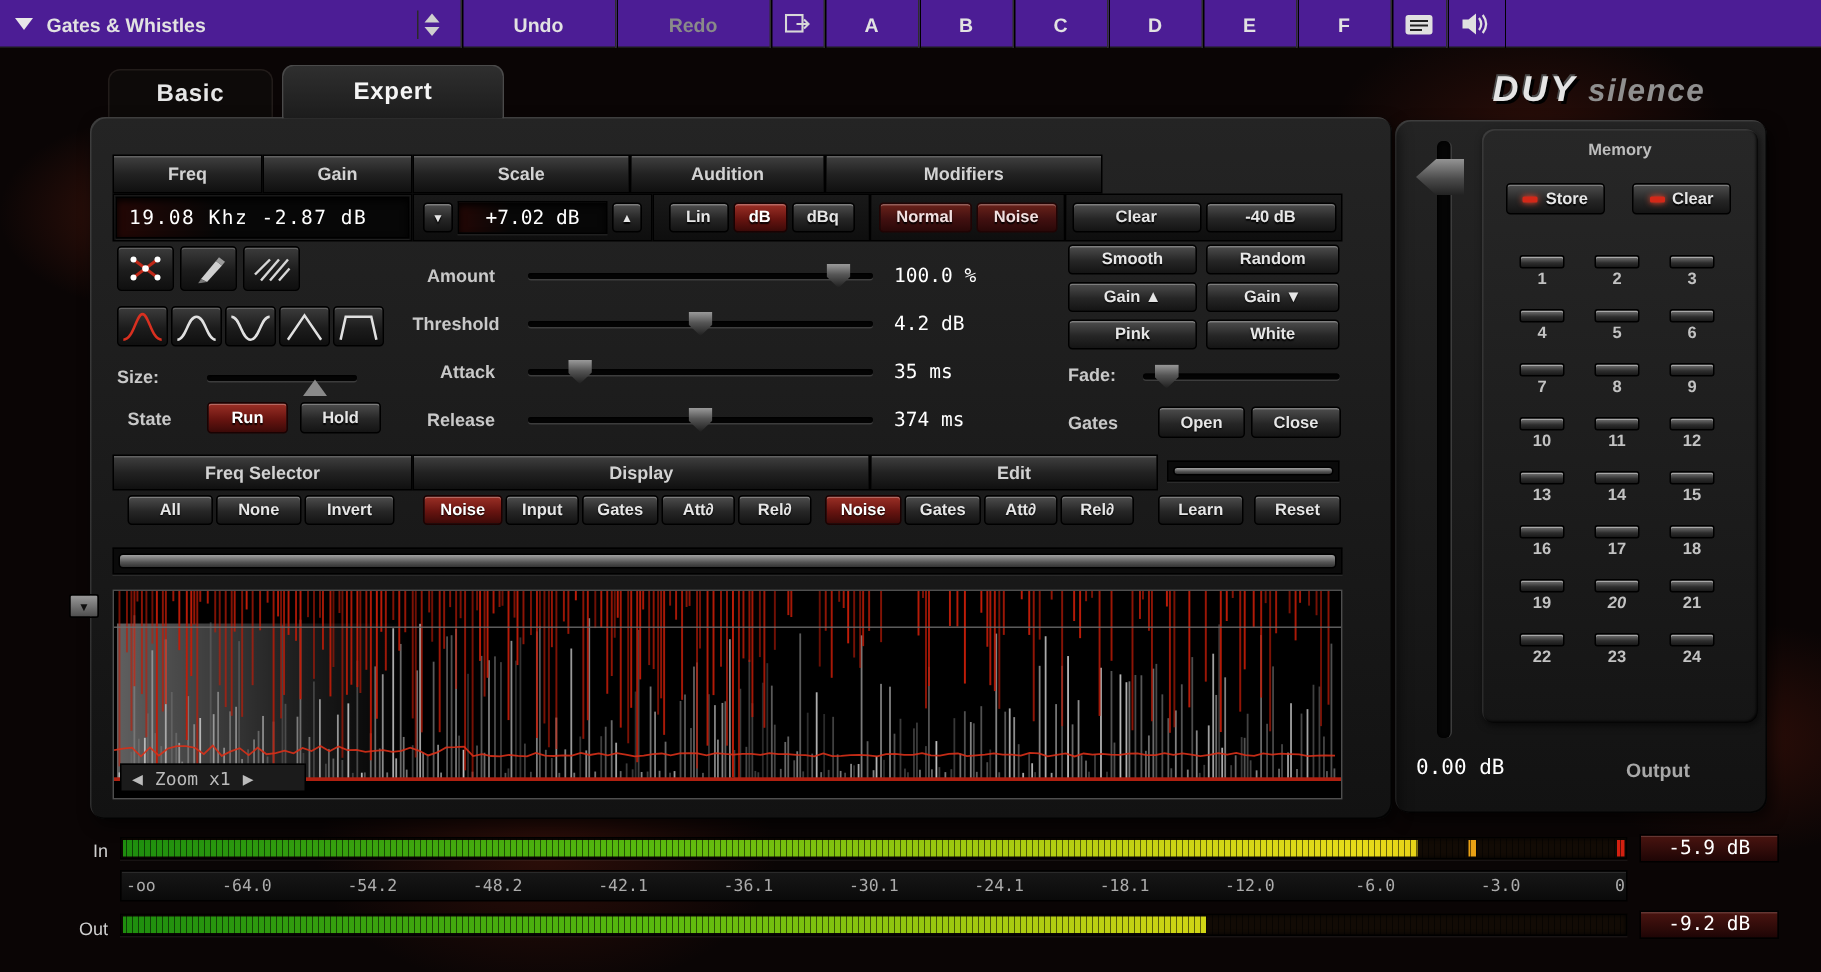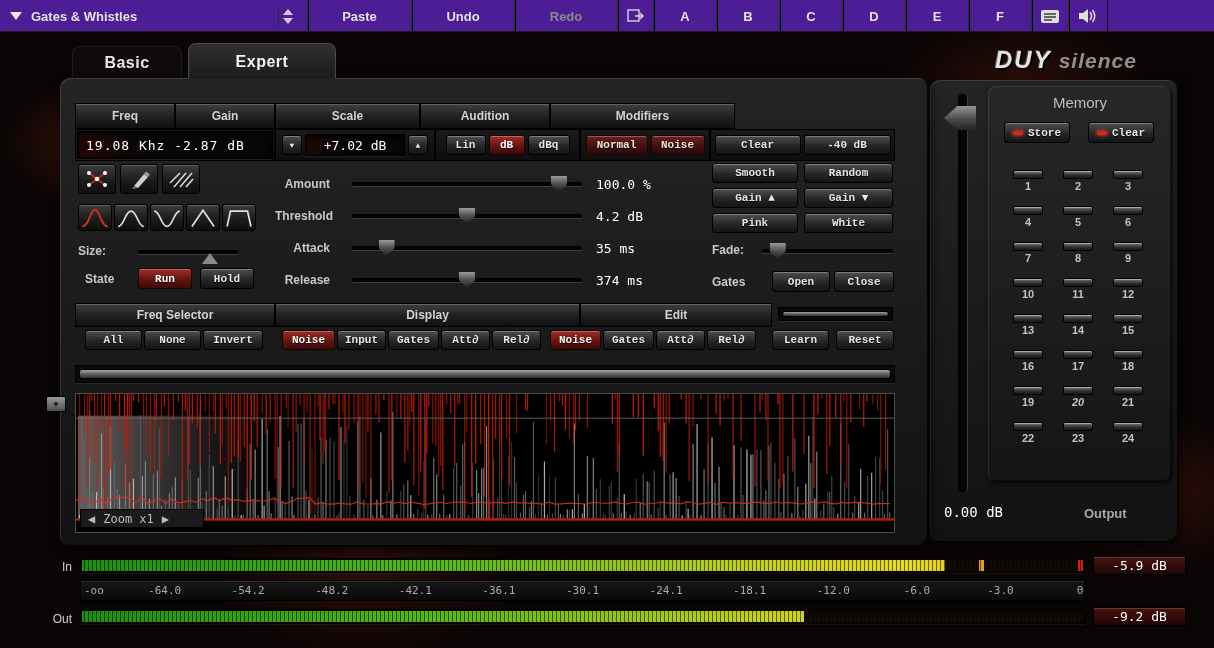--- a/index.html
+++ b/index.html
@@ -45,21 +45,21 @@
 
   
   .ctable{position:absolute;left:15px;top:25px;width:820px}
   .trow{display:flex}
   .hdr{flex:none;height:26px;display:flex;align-items:center;justify-content:center;
     background:linear-gradient(180deg,#404040,#222 50%,#101010);border:1px solid #000;
     box-shadow:inset 0 1px 0 rgba(255,255,255,.18);color:#d2d2d2;font-weight:bold;font-size:12px}
   .cell{flex:none;height:32px;display:flex;align-items:center;justify-content:center;gap:3px;
     background:linear-gradient(180deg,#191919,#0e0e0e);border:1px solid #000}
 
-  .btn{font-family:Liberation Mono, monospace;font-weight:bold;font-size:11px;color:#e6e6e6;text-shadow:0 1px 1px #000;
+  .btn{font-family:Liberation Sans, sans-serif;font-weight:bold;font-size:11px;color:#e6e6e6;text-shadow:0 1px 1px #000;
     background:linear-gradient(180deg,#4e4e4e,#262626 55%,#141414);border:1px solid #000;border-radius:3px;
     box-shadow:inset 0 1px 0 rgba(255,255,255,.28);height:20px;padding:0 4px;cursor:pointer}
   .btn.red{background:linear-gradient(180deg,#9c3026,#681410 55%,#3c0a08);border-color:#1a0202;color:#fff}
   .btn.red2{background:linear-gradient(180deg,#6a221a,#421010 55%,#2a0808);border-color:#200404;color:#f2e0e0}
   .btn.arr{width:20px;font-size:8px;padding:0}
   .abtn{position:absolute}
 
   .lcd{background:linear-gradient(90deg,#230705,#070707 35%);border:1px solid #000;
     box-shadow:inset 0 2px 5px rgba(0,0,0,.95),0 1px 0 rgba(255,255,255,.07);
     color:#fff;font-family:"DejaVu Sans Mono",monospace;font-size:13px;display:flex;align-items:center;padding:0 8px}
@@ -110,21 +110,21 @@
 
   
   .vtrack{position:absolute;left:28px;top:14px;width:10px;height:398px;background:#060606;border-radius:4px;
     border-left:1px solid #000;border-right:1px solid #3c3c3c;box-shadow:inset 0 0 4px #000}
   .vhandle{position:absolute;left:14px;top:26px;width:32px;height:24px;cursor:pointer;
     background:linear-gradient(180deg,#949494,#4c4c4c 55%,#222);
     clip-path:polygon(0 50%,42% 0,100% 0,100% 100%,42% 100%)}
   .mem-panel{position:absolute;left:58px;top:6px;width:184px;height:396px;border-radius:8px;
     background:linear-gradient(180deg,#272727,#151515);
     box-shadow:inset 1px 1px 0 rgba(255,255,255,.1),inset -1px -1px 2px #000,1px 2px 5px rgba(0,0,0,.55)}
-  .mem-title{position:absolute;top:8px;width:100%;text-align:center;color:#bdbdbd;font-weight:normal;font-size:15px}
+  .mem-title{position:absolute;top:8px;width:100%;text-align:center;color:#bdbdbd;font-weight:bold;font-size:11px}
   .led-btn{display:flex;align-items:center;justify-content:center;gap:5px}
   .led{width:10px;height:4px;background:#d42818;box-shadow:0 0 4px #ff4a30;border-radius:1px}
   .mem-cell{position:absolute;width:30px}
   .mem-btn{display:block;width:30px;height:9px;background:linear-gradient(180deg,#7a7a7a,#2e2e2e 60%,#181818);
     border:1px solid #000;border-radius:2px;box-shadow:inset 0 1px 0 rgba(255,255,255,.4);cursor:pointer;padding:0}
   .mem-num{text-align:center;color:#c2c2c2;font-size:11px;font-weight:bold;margin-top:1px}
   .outval{position:absolute;left:14px;top:424px;color:#fff;font-size:14px}
   .outlabel{position:absolute;left:154px;top:426px;color:#a8a8a8;font-weight:bold;font-size:13px}
 
   
@@ -152,21 +152,20 @@
 
   <div class="topbar">
     <div class="tcell preset">
       <span class="tri-down"></span>
       <span>Gates &amp; Whistles</span>
       <span class="spinner">
         <span class="tri-up-s"></span>
         <span class="tri-down-s"></span>
       </span>
     </div>
-    <div class="tcell" style="width:104px">Paste</div>
     <div class="tcell" style="width:103px">Undo</div>
     <div class="tcell dim" style="width:103px">Redo</div>
     <div class="tcell" style="width:36px">
       <svg width="18" height="14" viewBox="0 0 18 14">
         <rect x="1" y="1" width="11" height="11" fill="none" stroke="#d8d8d8" stroke-width="1.4"></rect>
         <path d="M8 7 L16 7 M13 4 L16 7 L13 10" fill="none" stroke="#d8d8d8" stroke-width="1.4"></path>
       </svg>
     </div>
     <div class="tcell" style="width:63px">A</div>
     <div class="tcell" style="width:63px">B</div>

